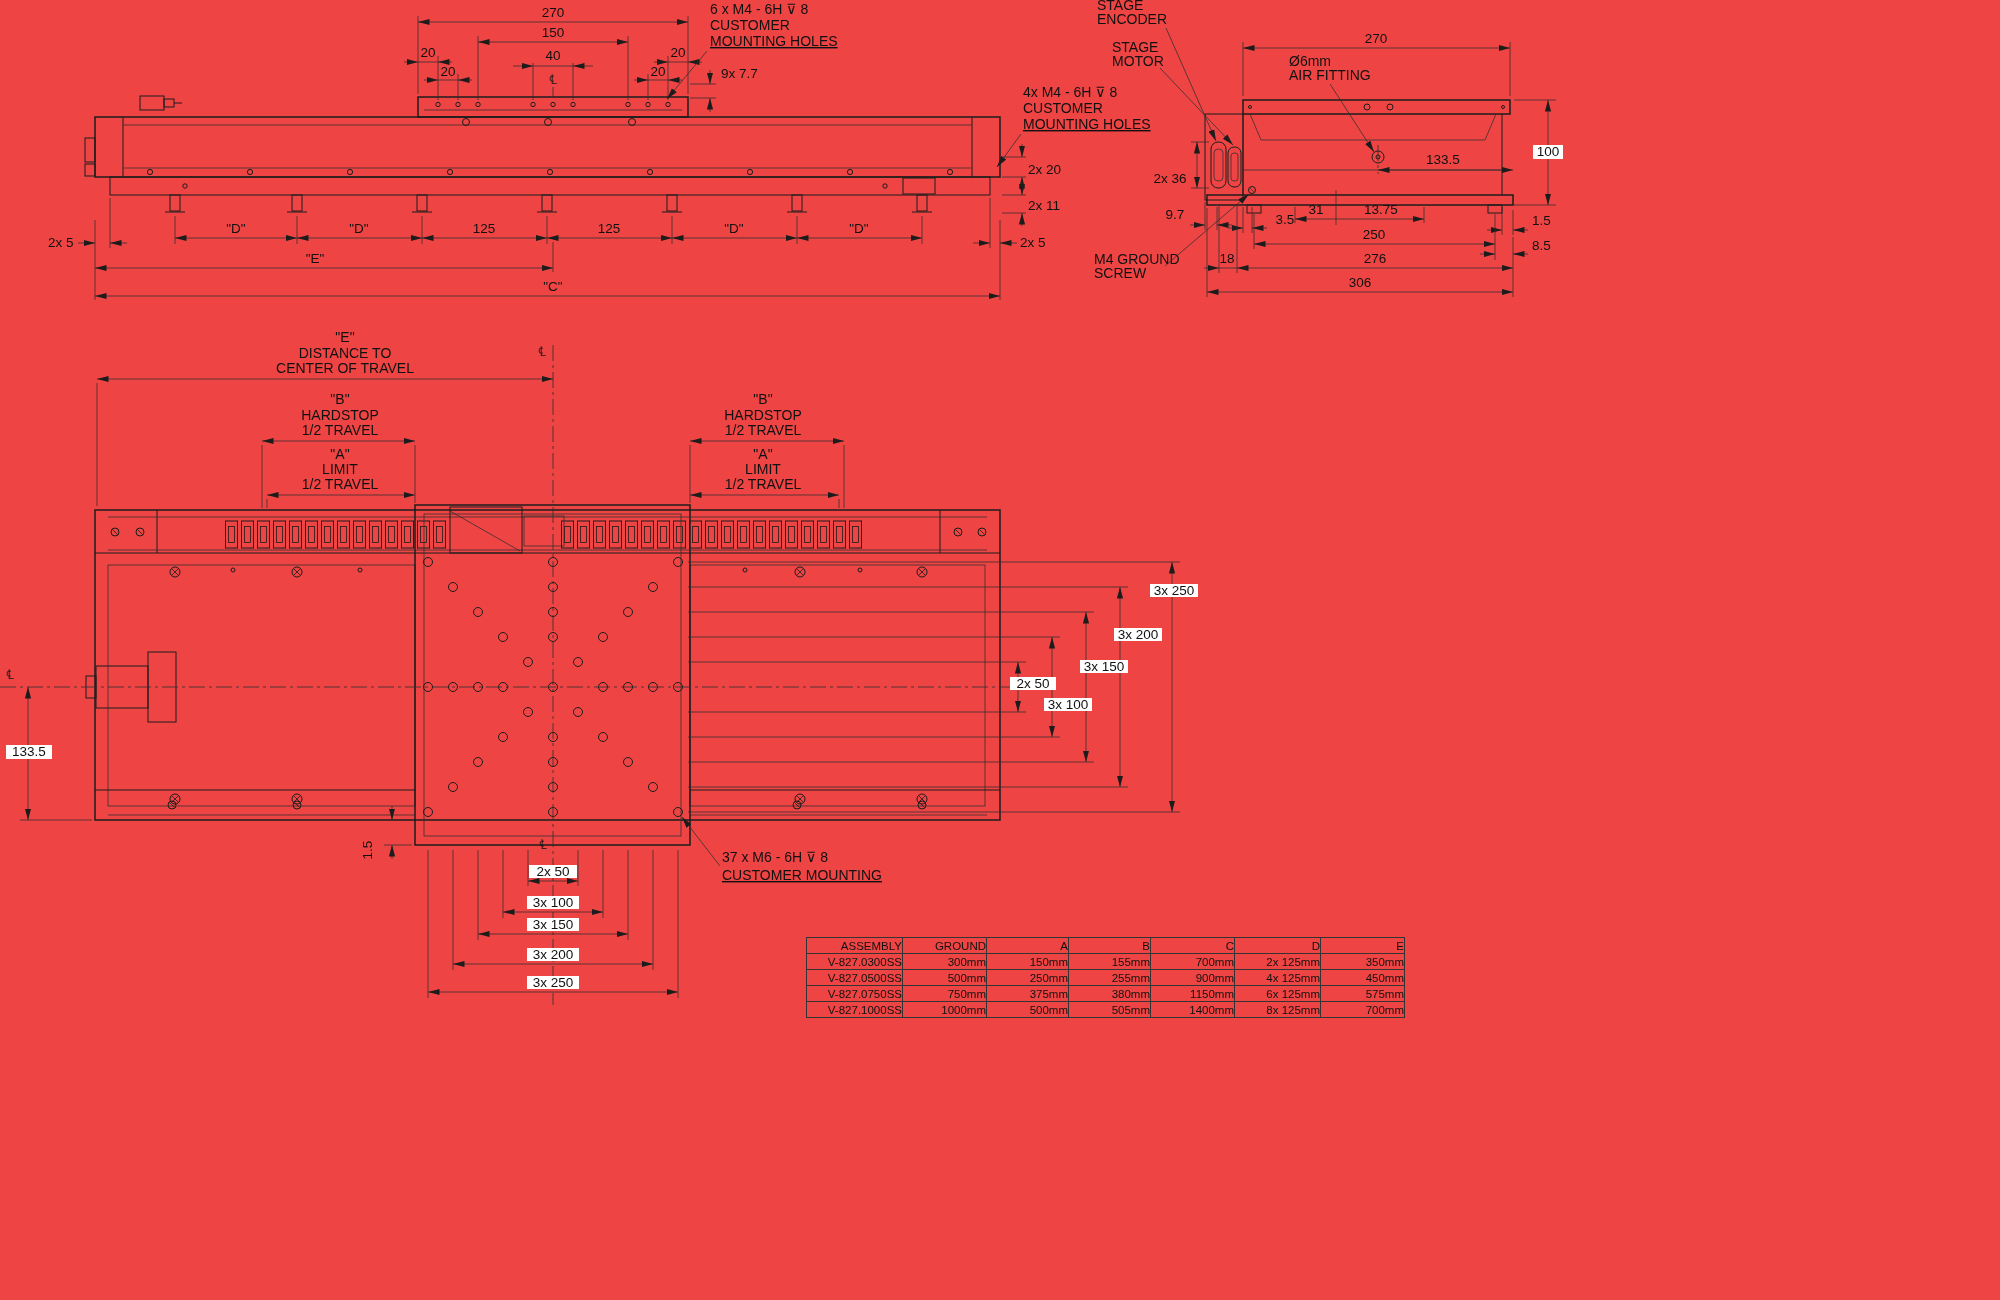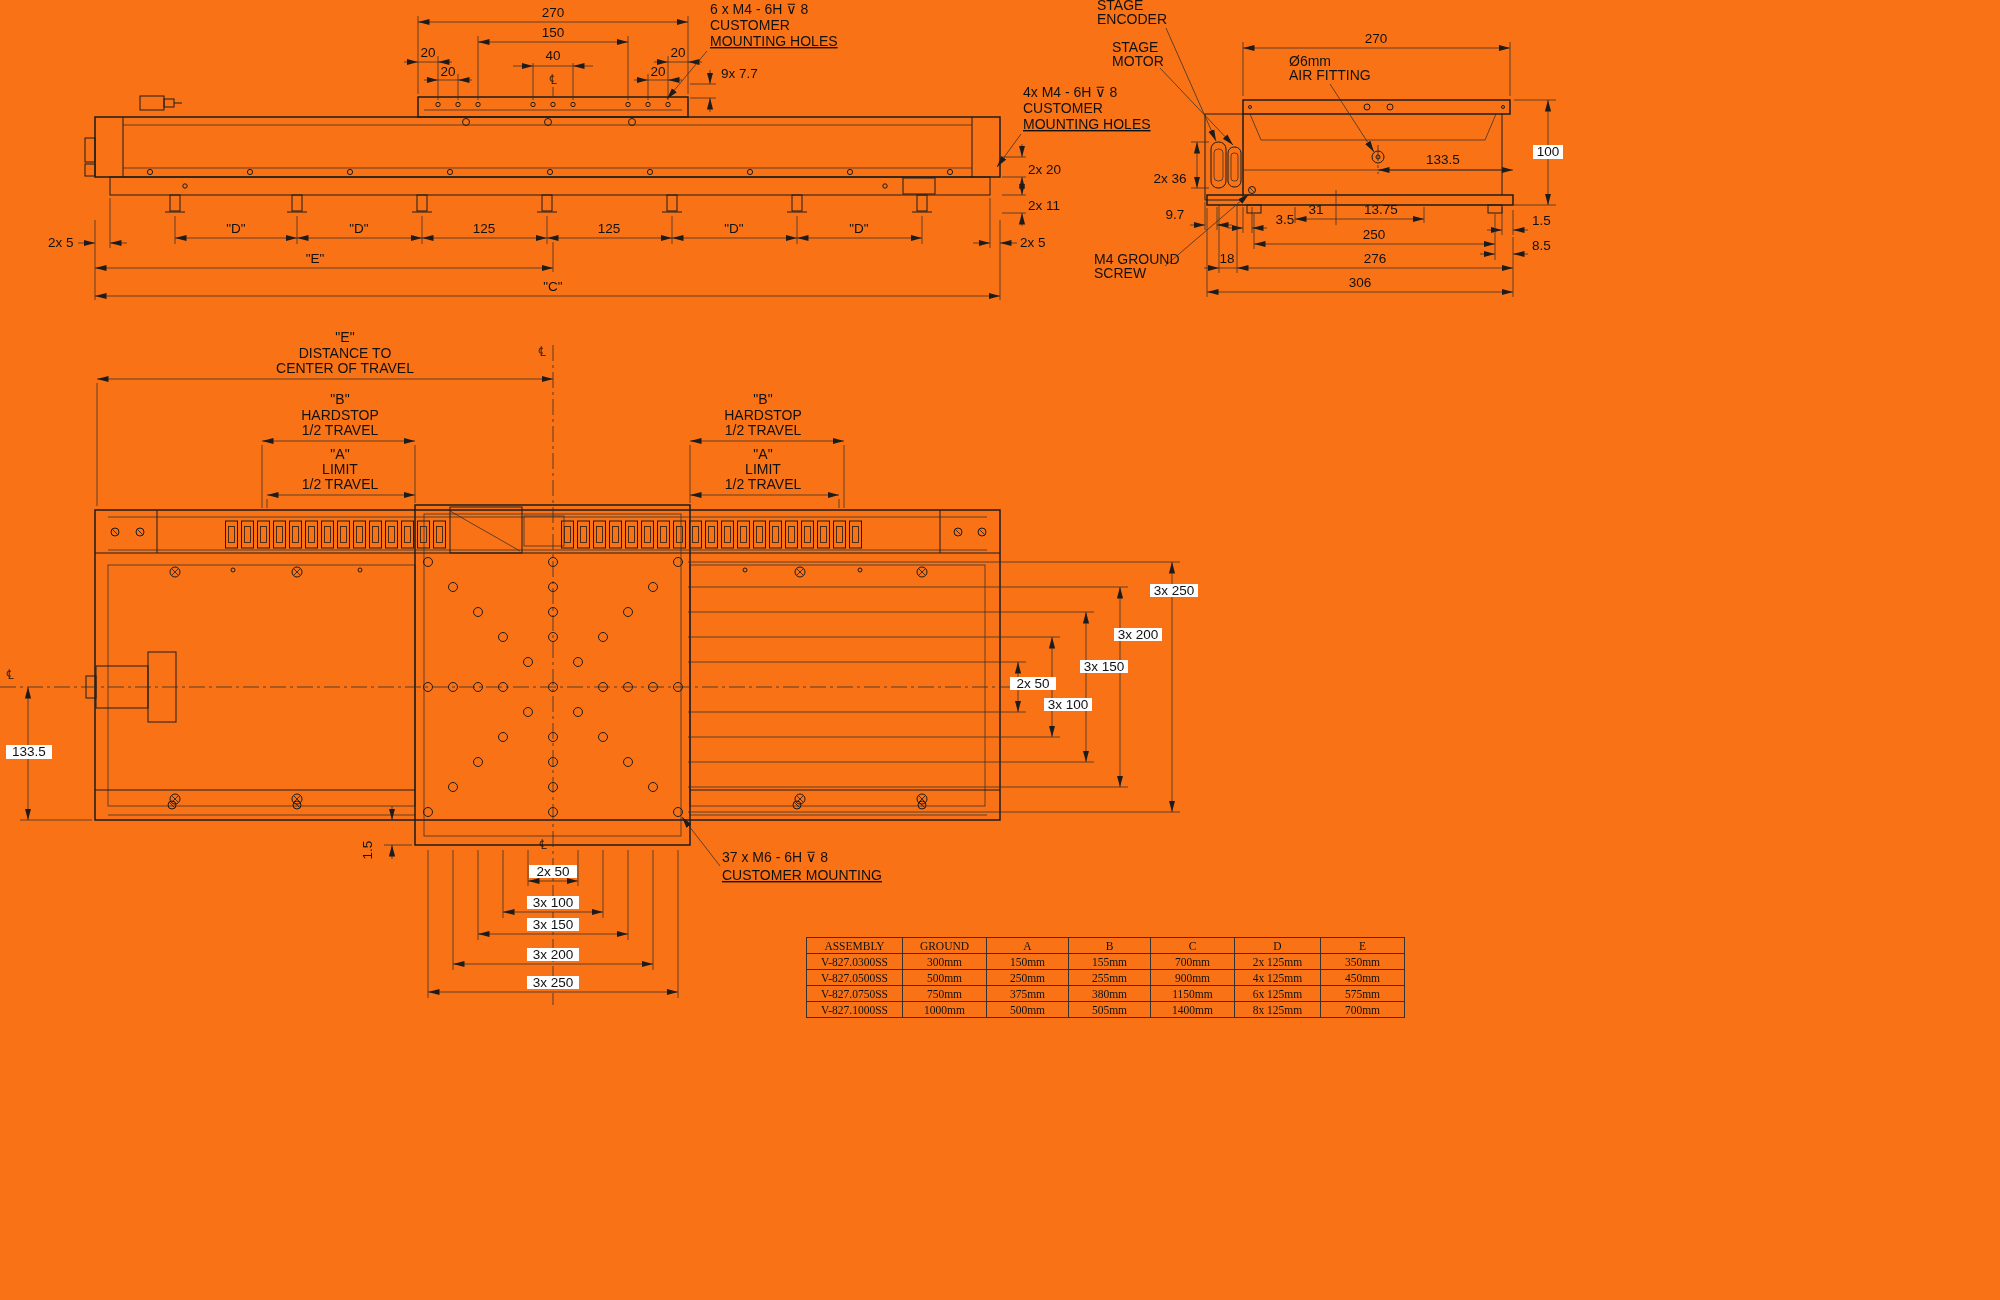--- a/index.html
+++ b/index.html
@@ -1,30 +1,30 @@
 <!DOCTYPE html>
 <html><head>
 <meta charset="utf-8">
 <style>
   html,body{margin:0;padding:0;background:#fff}
-  .page{position:relative;width:2000px;height:1300px;background:#f97316;overflow:hidden;font-family:"Liberation Sans",sans-serif}
+  .page{position:relative;width:2000px;height:1300px;background:#ef4444;overflow:hidden;font-family:"Liberation Sans",sans-serif}
   svg{position:absolute;left:0;top:0}
   .o{fill:none;stroke:#1c1c1c;stroke-width:1.5}
   .m{fill:none;stroke:#1c1c1c;stroke-width:1}
   .t{fill:none;stroke:#2e2e2e;stroke-width:.75}
   .cl{fill:none;stroke:#2e2e2e;stroke-width:.8;stroke-dasharray:16 4 3 4}
   text{font-family:"Liberation Sans",sans-serif;fill:#111}
   .d{font-size:13.5px}
   .c{font-size:14px}
   .mid{text-anchor:middle}
   .u{text-decoration:underline}
   .bgw{fill:#fff}
   .tblwrap{position:absolute;left:806px;top:937px}
   table{border-collapse:collapse}
-  td,th{border:1px solid #333;font-size:11.5px;font-weight:normal;text-align:center;height:15px;padding:0 0;color:#111;font-family:Liberation Serif, serif}
+  td,th{border:1px solid #333;font-size:11.5px;font-weight:normal;text-align:right;height:15px;padding:0 0;color:#111;font-family:Liberation Sans, sans-serif}
 </style>
 </head>
 <body>
 
 <div class="page">
 <svg width="2000" height="1300" viewBox="0 0 2000 1300">
 <defs>
   <marker id="arr" viewBox="0 0 12 8" markerWidth="12" markerHeight="8" refX="11.5" refY="4" orient="auto-start-reverse" markerUnits="userSpaceOnUse">
     <path d="M11.5 4 L0 .9 L0 7.1 Z" fill="#1c1c1c"></path>
   </marker>

